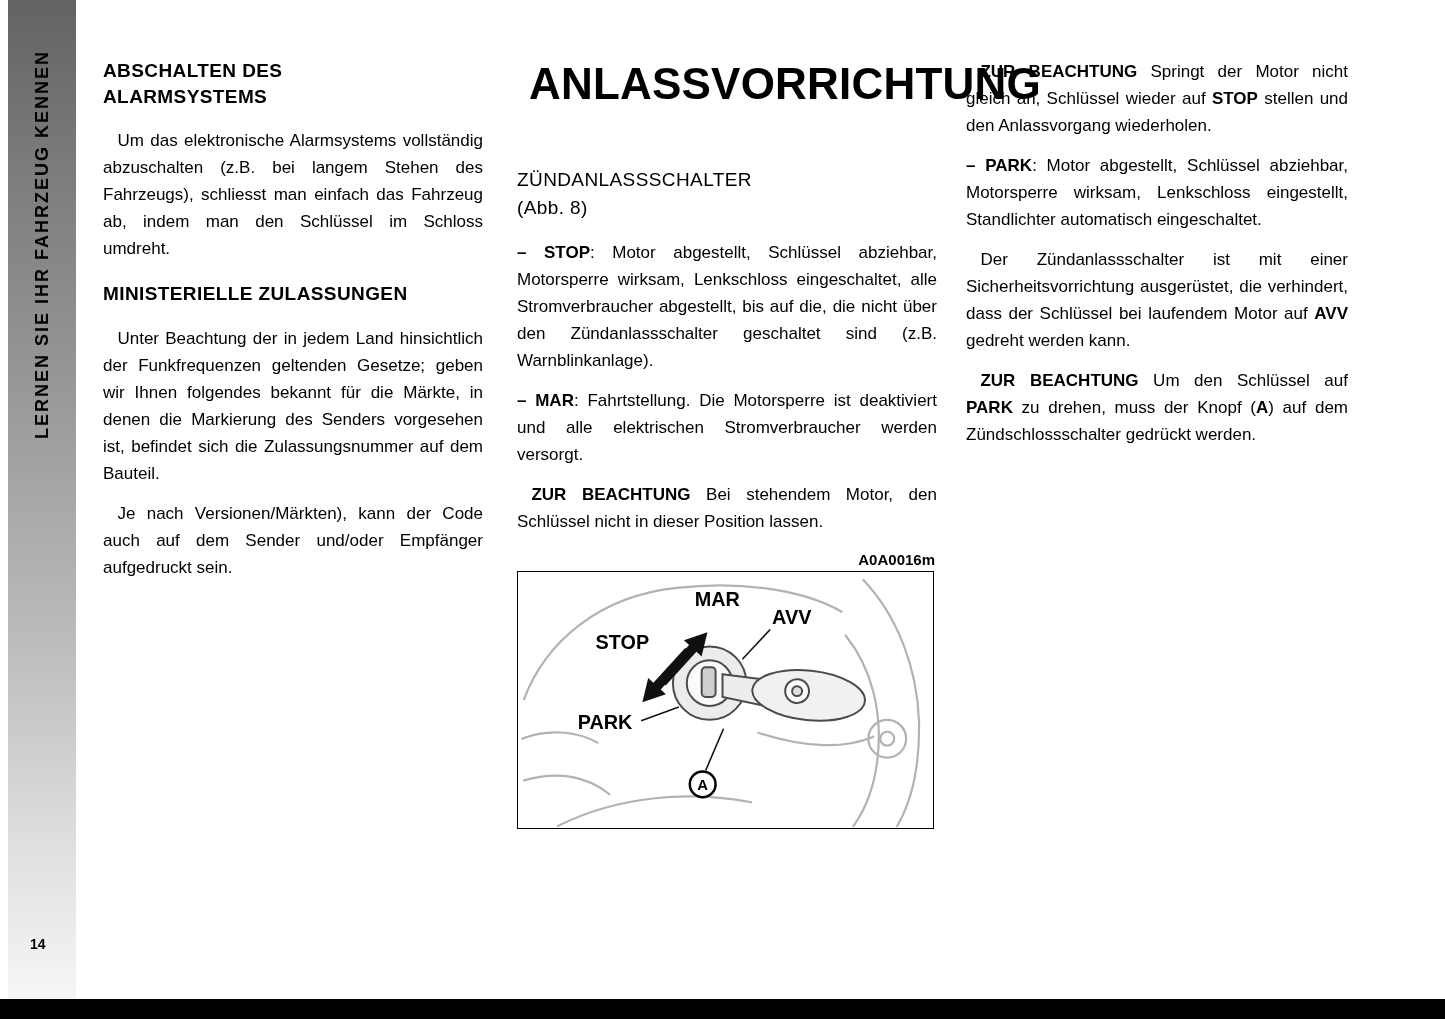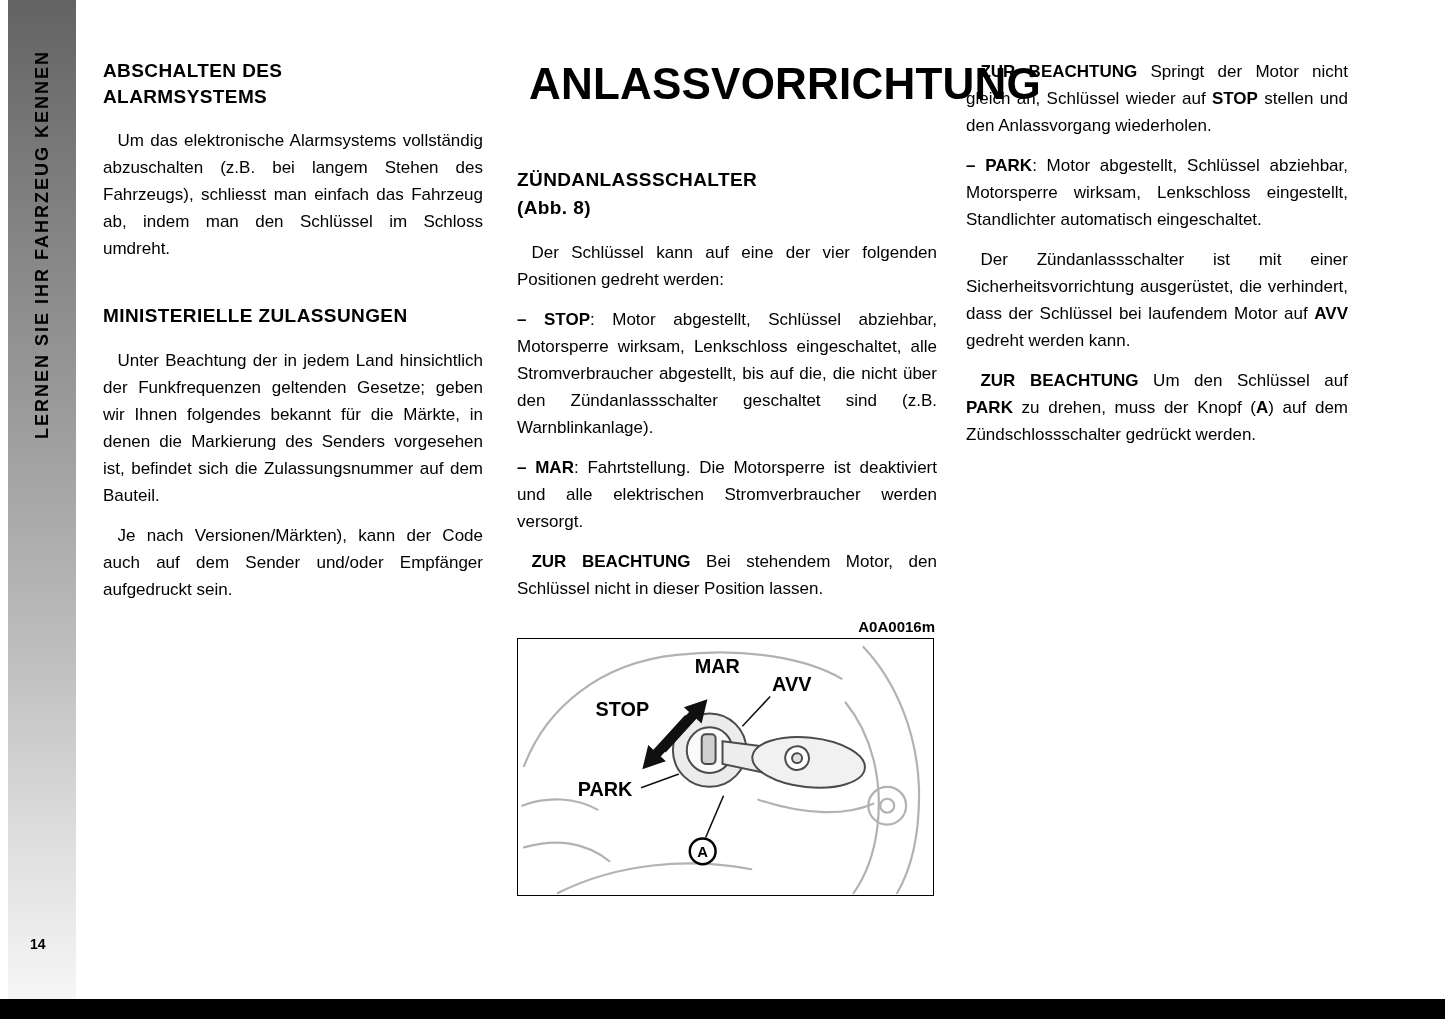--- a/index.html
+++ b/index.html
@@ -25,27 +25,27 @@
   
   .col { position:absolute; top:58px; }
   .col1 { left:103px; width:380px; }
   .col2 { left:517px; width:420px; top:48px; }
   .col3 { left:966px; width:382px; }
 
   .h {
     font-size:19px; font-weight:bold; letter-spacing:0.4px;
     margin:0 0 18px; line-height:1.35; text-transform:uppercase;
   }
-  .h2-gap { margin-top:41px; }
+  .h2-gap { margin-top:19px; }
 
   .title {
     font-size:44px; font-weight:bold; letter-spacing:0.2px; margin:12px; line-height:1.1;text-align:right;
   }
   .subhead {
-    font-size:19px; font-weight:bold; letter-spacing:0.4px;
+    font-size:19px; font-weight:normal; letter-spacing:0.4px;
     margin:58px 0 18px; line-height:1.45;
   }
 
   p.body {
     font-size:17px; line-height:27px; text-align:justify;
     margin:0 0 13px; text-indent:0.85em;
   }
   p.dash { text-indent:0; }
   p.body b { font-weight:bold; }
 
@@ -80,21 +80,20 @@
     <h2 class="h"><span>ABSCHALTEN DES</span><br><span>ALARMSYSTEMS</span></h2>
     <p class="body">Um das elektronische Alarmsystems vollständig abzuschalten (z.B. bei langem Stehen des Fahrzeugs), schliesst man einfach das Fahrzeug ab, indem man den Schlüssel im Schloss umdreht.</p>
     <h2 class="h h2-gap">MINISTERIELLE ZULASSUNGEN</h2>
     <p class="body">Unter Beachtung der in jedem Land hinsichtlich der Funkfrequenzen geltenden Gesetze; geben wir Ihnen folgendes bekannt für die Märkte, in denen die Markierung des Senders vorgesehen ist, befindet sich die Zulassungsnummer auf dem Bauteil.</p>
     <p class="body">Je nach Versionen/Märkten), kann der Code auch auf dem Sender und/oder Empfänger aufgedruckt sein.</p>
   </section>
 
   <section class="col col2">
     <h1 class="title">ANLASSVORRICHTUNG</h1>
     <h2 class="subhead"><span>ZÜNDANLASSSCHALTER</span><br><span>(Abb. 8)</span></h2>
-    <p class="body">Der Schlüssel kann auf eine der vier folgenden Positionen gedreht werden:</p>
     <p class="body dash"><b>– STOP</b><span>: Motor abgestellt, Schlüssel abziehbar, Motorsperre wirksam, Lenkschloss eingeschaltet, alle Stromverbraucher abgestellt, bis auf die, die nicht über den Zündanlassschalter geschaltet sind (z.B. Warnblinkanlage).</span></p>
     <p class="body dash"><b>– MAR</b><span>: Fahrtstellung. Die Motorsperre ist deaktiviert und alle elektrischen Stromverbraucher werden versorgt.</span></p>
     <p class="body"><b>ZUR BEACHTUNG</b><span> Bei stehendem Motor, den Schlüssel nicht in dieser Position lassen.</span></p>
 
     <figure class="figure">
       <div class="fig-code">A0A0016m</div>
       <div class="fig-box">
         <svg viewBox="0 0 418 258" xmlns="http://www.w3.org/2000/svg">
 
           <g>

